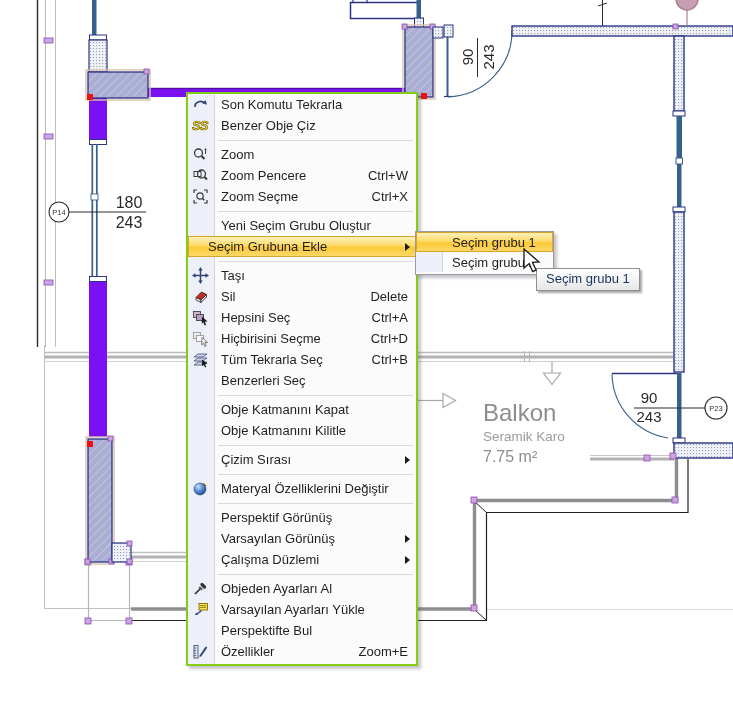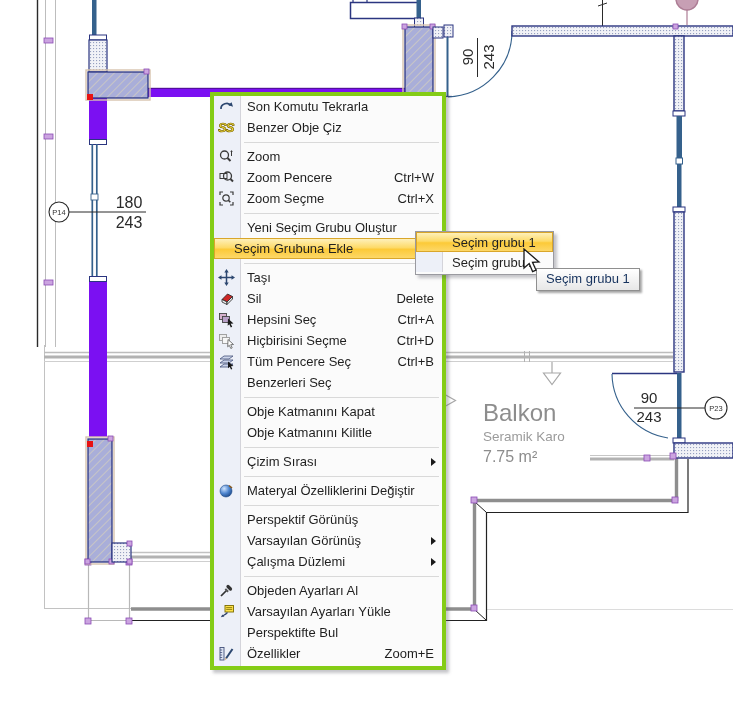--- a/index.html
+++ b/index.html
@@ -2,23 +2,23 @@
 <html><head>
 <meta charset="utf-8">
 <style>
   html,body{margin:0;padding:0;background:#fff;}
   .canvas{position:relative;width:733px;height:710px;overflow:hidden;background:#fff;
           font-family:"Liberation Sans",sans-serif;}
   svg text{font-family:"Liberation Sans",sans-serif;}
 
   
   .menu{position:absolute;left:186px;top:92px;width:228px;height:570px;
-        background:#fbfbfb;border:4px solid #84cc16;
+        background:#fbfbfb;border:2px solid #84cc16;
         box-shadow:3px 3px 3px rgba(90,90,100,.35);
-        font-size:13px;color:#1f1f1f;z-index:10;margin-left:24px;}
+        font-size:13px;color:#1f1f1f;z-index:10;}
   .menu .gutterbg{position:absolute;left:0;top:0;bottom:0;width:26px;background:#edf0f8;
         border-right:1px solid #d4d4da;}
   .mi{position:relative;height:21px;display:flex;align-items:center;
       padding:0 8px 0 33px;white-space:nowrap;}
   .mi .ic{position:absolute;left:4px;top:2px;width:17px;height:17px;}
   .mi .lbl{flex:1;}
   .mi .sc{margin-left:10px;}
   .mi .arrow{position:absolute;right:6px;top:50%;margin-top:-4px;width:0;height:0;
       border-left:5px solid #1a1a1a;border-top:4px solid transparent;border-bottom:4px solid transparent;}
   .mi.hl{background:linear-gradient(180deg,#fef3c4 0%,#fdda67 46%,#fcca38 54%,#fdd96d 100%);
@@ -348,21 +348,21 @@
     <span class="lbl">Hiçbirisini Seçme</span>
     <span class="sc">Ctrl+D</span>
   </div>
   <div class="mi">
     <span class="ic"><svg width="17" height="17">
             <polygon points="2,6 6,3 15,3 11,6" fill="#ccd4ea" stroke="#44517a" stroke-width="0.8"></polygon>
             <polygon points="2,10 6,7 15,7 11,10" fill="#ccd4ea" stroke="#44517a" stroke-width="0.8"></polygon>
             <polygon points="2,14 6,11 15,11 11,14" fill="#ccd4ea" stroke="#44517a" stroke-width="0.8"></polygon>
             <polygon points="10,8.5 15.5,13 13,13.2 14.3,15.9 13,16.6 11.7,13.8 10,15.3" fill="#1a1a1a"></polygon>
           </svg></span>
-    <span class="lbl">Tüm Pencere Seç</span>
+    <span class="lbl">Tüm Tekrarla Seç</span>
     <span class="sc">Ctrl+B</span>
   </div>
   <div class="mi">
     <span class="lbl">Benzerleri Seç</span>
   </div>
   <div class="sep"></div>
 
   <div class="mi">
     <span class="lbl">Obje Katmanını Kapat</span>
   </div>

